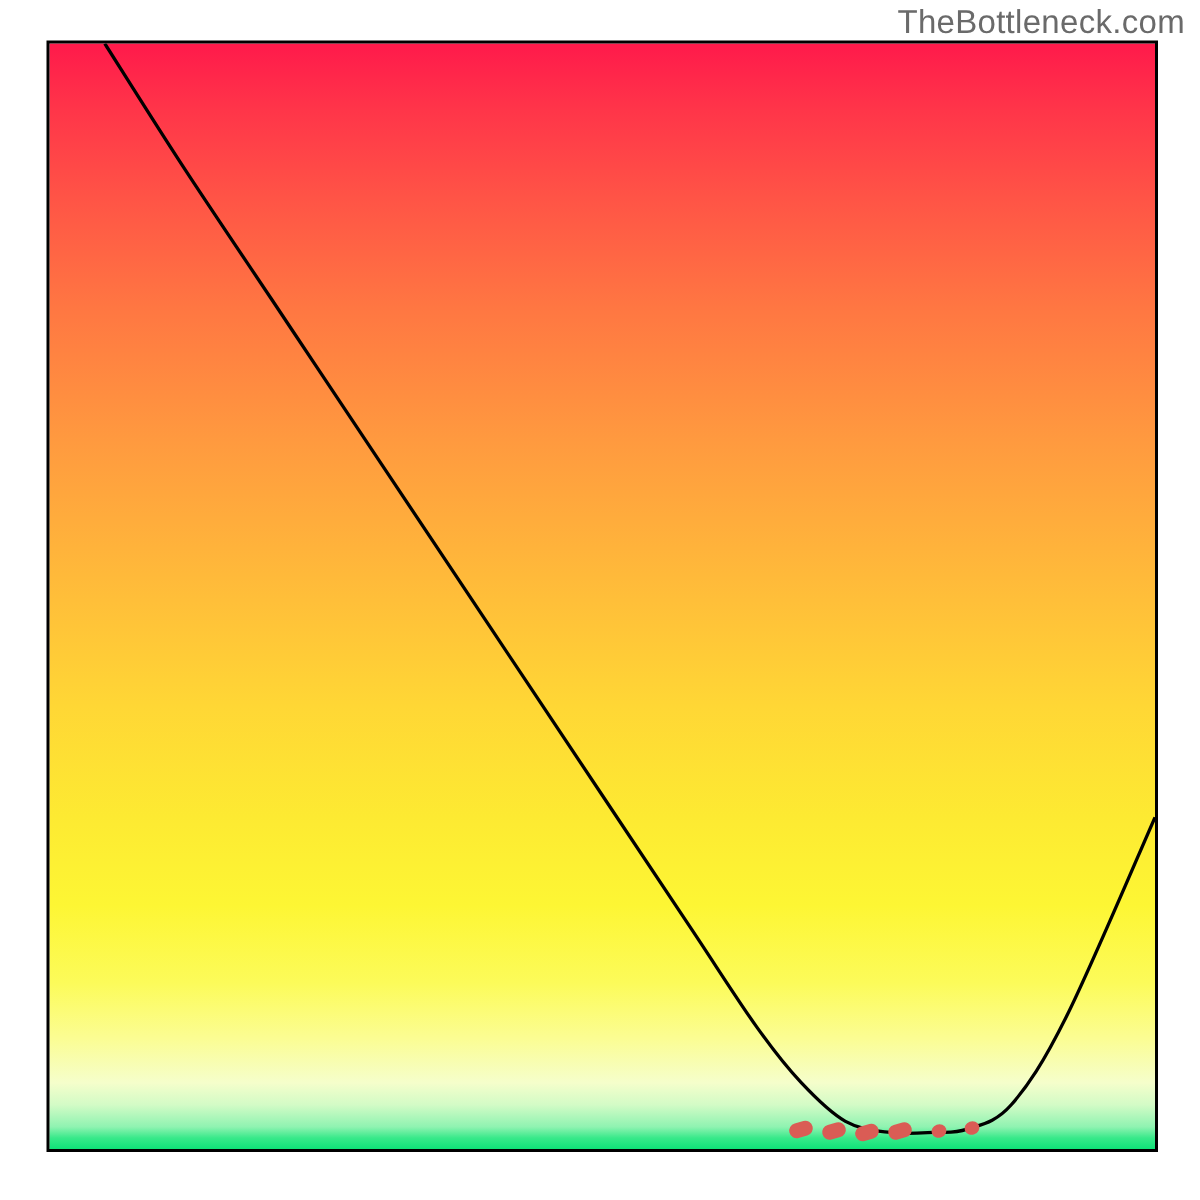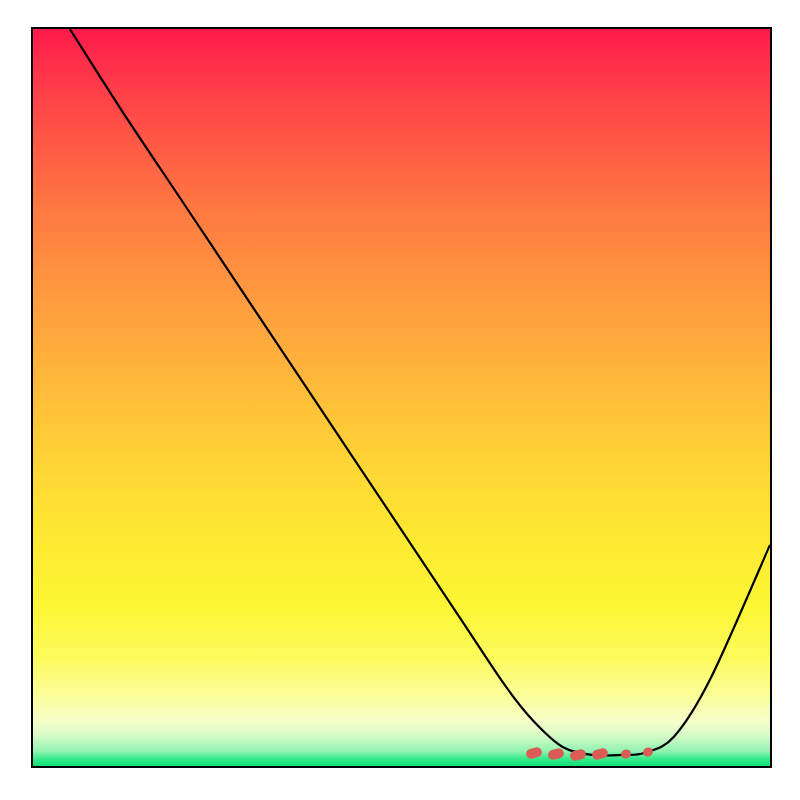--- a/index.html
+++ b/index.html
@@ -81,20 +81,21 @@
     width: 10px;
     height: 9px;
     border-radius: 50%;
     transform: translate(-50%, -50%) rotate(-20deg);
   }
 </style>
 </head>
 <body>
 
 <div class="wrap">
+  <div class="watermark">TheBottleneck.com</div>
 
   <div class="plot-area">
     <div class="gradient"></div>
 
     <svg class="curve" viewBox="0 0 737 737" preserveAspectRatio="none">
       <path id="curve-path" fill="none" stroke="#000" stroke-width="2.2" d="M 36.85 0 C 45.44833333333334 13.511666666666656, 70.015 52.81833333333327, 88.44 81.06999999999994 C 106.865 109.3216666666666, 132.66 147.39999999999998, 147.4 169.51 C 162.14000000000001 191.62, 164.59666666666666 195.305, 176.88 213.73000000000002 C 189.16333333333333 232.15500000000003, 201.44666666666666 250.58, 221.1 280.06 C 240.75333333333333 309.54, 270.23333333333335 353.76, 294.8 390.61 C 319.3666666666667 427.46000000000004, 346.39 467.99499999999995, 368.5 501.15999999999997 C 390.61 534.3249999999999, 410.2633333333333 563.8050000000001, 427.46 589.6 C 444.65666666666664 615.395, 459.39666666666665 638.7333333333333, 471.68 655.93 C 483.96333333333337 673.1266666666666, 491.33333333333337 682.3391666666666, 501.16 692.78 C 510.9866666666667 703.2208333333333, 520.8133333333333 713.0475, 530.64 718.575 C 540.4666666666667 724.1025000000001, 550.2933333333333 724.7166666666667, 560.12 725.945 C 569.9466666666667 727.1733333333334, 581.0016666666667 726.3135000000001, 589.6 725.945 C 598.1983333333334 725.5765, 603.1116666666666 726.8048333333334, 611.7099999999999 723.734 C 620.3083333333333 720.6631666666667, 630.1349999999999 720.049, 641.1899999999999 707.52 C 652.245 694.991, 662.0716666666667 680.4966666666667, 678.0400000000001 648.56 C 694.0083333333334 616.6233333333332, 727.1733333333334 538.01, 737 515.9"></path>
     </svg>
 
     <div class="markers" id="markers">
         <div class="marker" style="left: 501.16px; top: 723.734px;"></div>

